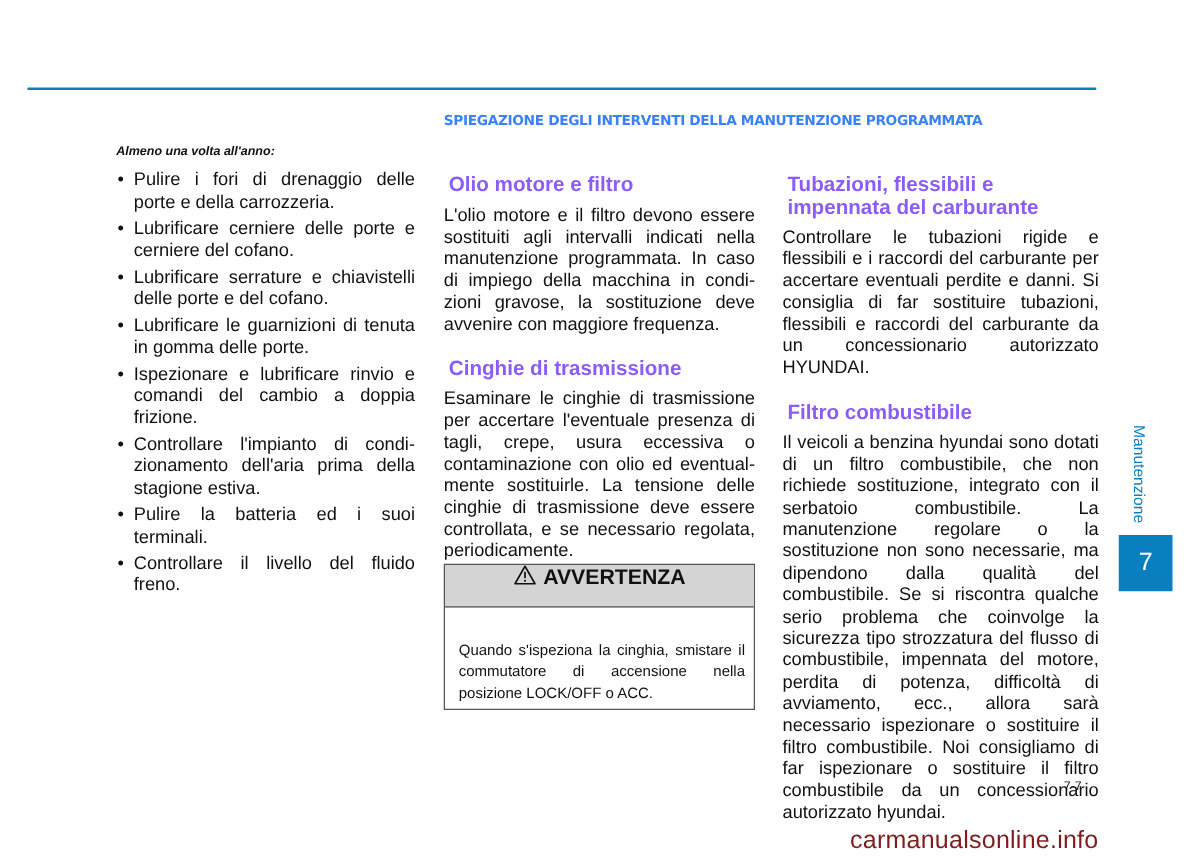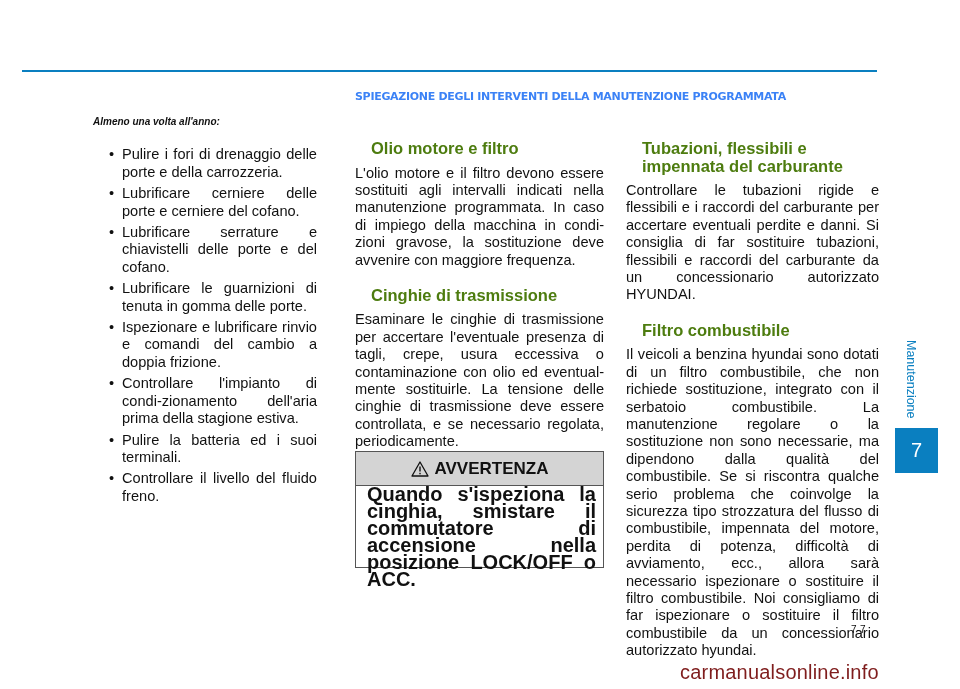--- a/index.html
+++ b/index.html
@@ -15,54 +15,54 @@
     }
     .col { position: absolute; font-size: 14.6px; line-height: 17.4px; }
     .col-left { left: 93px; top: 113px; width: 240px; }
     .col-mid { left: 355px; top: 140px; width: 249px; }
     .col-right { left: 626px; top: 140px; width: 253px; }
 
     .intro-heading {
       font-style: italic; font-weight: bold; font-size: 10px;
       margin: 0 0 6px 0; color: #111;
     }
-    ul.bullets { list-style: none; margin: 16px; padding: 0; }
+    ul.bullets { list-style: none; margin: 1px; padding: 0; }
     ul.bullets li {
       position: relative; padding-left: 13px; margin-bottom: 4px;
       text-align: justify;
     }
     ul.bullets li::before {
       content: "\2022"; position: absolute; left: 0; top: 0;
     }
 
     .main-title {
       position: absolute; left: 355px; top: 86px; width: 520px;
       font-family: "DejaVu Sans", sans-serif; font-weight: bold;
       font-size: 11px; line-height: 21px; color: #3b82f6;
       letter-spacing: -0.3px; margin: 0;
     }
 
     .sec-heading {
       font-weight: bold; font-size: 16.5px; line-height: 17.5px;
-      color: #4d7c0f; margin: 0 0 7px 16px;
+      color: #8b5cf6; margin: 0 0 7px 4px;
     }
     .sec-body { text-align: justify; margin: 0 0 18px 0; }
 
     .warning-box {
       position: absolute; left: 355px; top: 451px; width: 249px; height: 117px;
       border: 1px solid #555; box-sizing: border-box;
     }
     .warning-header {
       background: #d4d4d4; border-bottom: 1px solid #555;
-      height: 33px; display: flex; align-items: center; justify-content: center;
+      height: 33px; display: flex; justify-content: center;
       font-weight: bold; font-size: 17px; color: #111;
     }
     .warning-icon { margin-right: 6px; display: inline-flex; }
     .warning-body {
-      padding: 0 7px 0 11px; font-weight: bold; font-size: 20px;
+      padding: 26px 7px 0 11px; font-weight: normal; font-size: 12px;
       line-height: 17px; text-align: justify;
     }
 
     .side-label {
       position: absolute; left: 901px; top: 340px; width: 20px; height: 82px;
       writing-mode: vertical-rl;
       font-size: 12.5px; color: #0a7fc0; line-height: 20px;
       text-align: left;
     }
     .chapter-tab {

